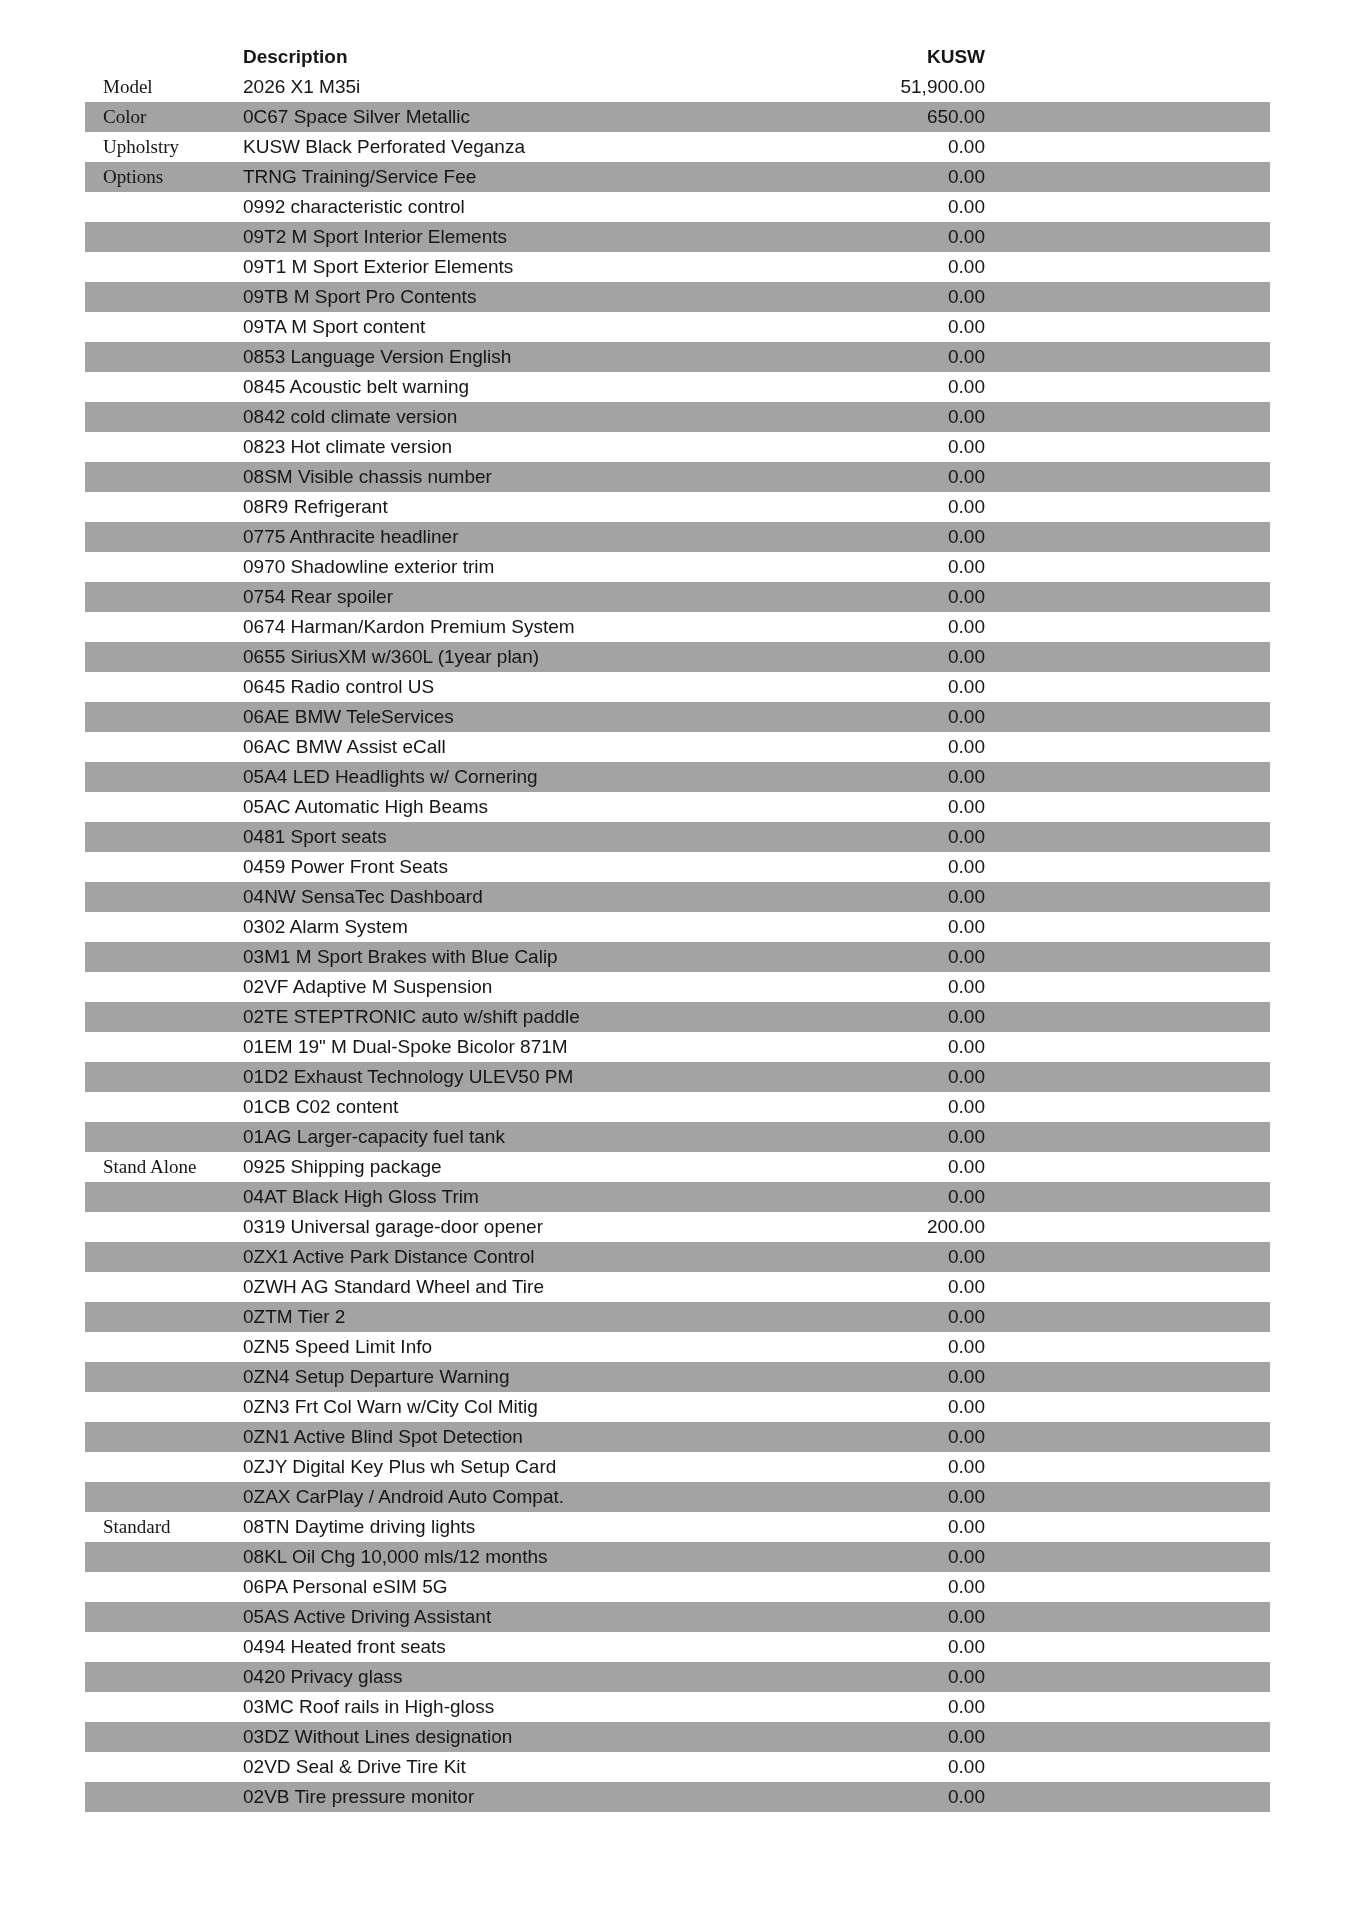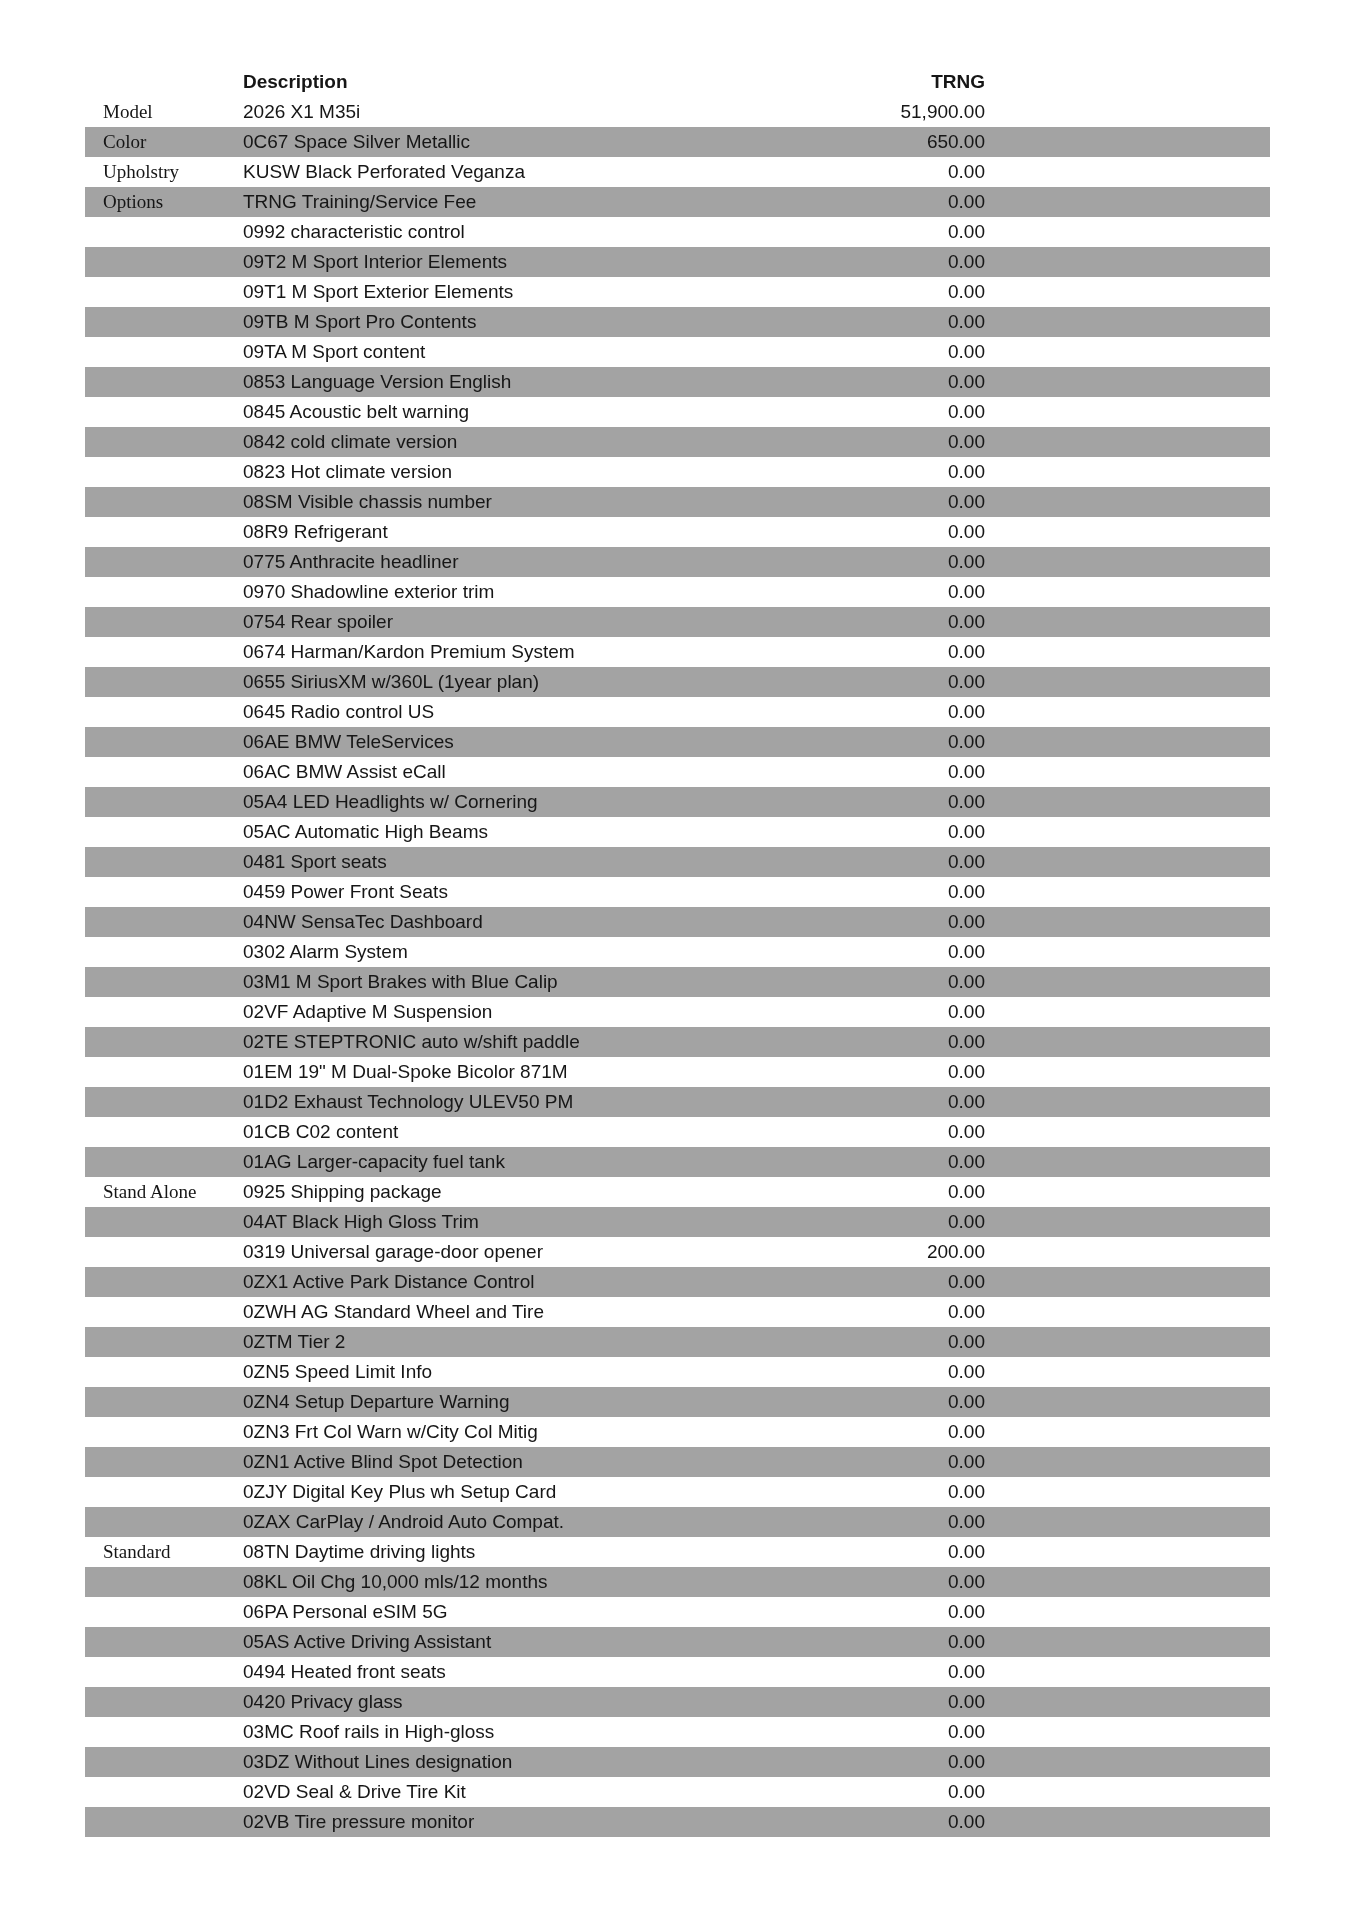--- a/index.html
+++ b/index.html
@@ -10,21 +10,21 @@
   body {
     position: relative;
     width: 1357px;
     height: 1920px;
     font-family: "Liberation Sans", sans-serif;
     color: #161616;
     overflow: hidden;
   }
   .doc-table {
     position: absolute;
-    top: 66px;
+    top: 41px;
     left: 0;
     width: 1357px;
   }
   .hrow, .row {
     display: flex;
     height: 30px;
     line-height: 30px;
     margin-left: 85px;
     width: 1185px;
     font-size: 19px;
@@ -56,21 +56,21 @@
     flex: 1 1 auto;
   }
 </style>
 </head>
 <body>
 
 <div class="doc-table">
   <div class="hrow">
     <div class="col-cat"></div>
     <div class="col-desc">Description</div>
-    <div class="col-msrp">TRNG</div>
+    <div class="col-msrp">KUSW</div>
     <div class="col-fill"></div>
   </div>
   <div id="table-body">
   <div class="row">
     <div class="col-cat cell-cat">Model</div>
     <div class="col-desc cell-desc">2026 X1 M35i</div>
     <div class="col-msrp cell-msrp">51,900.00</div>
     <div class="col-fill"></div>
   </div>
 

